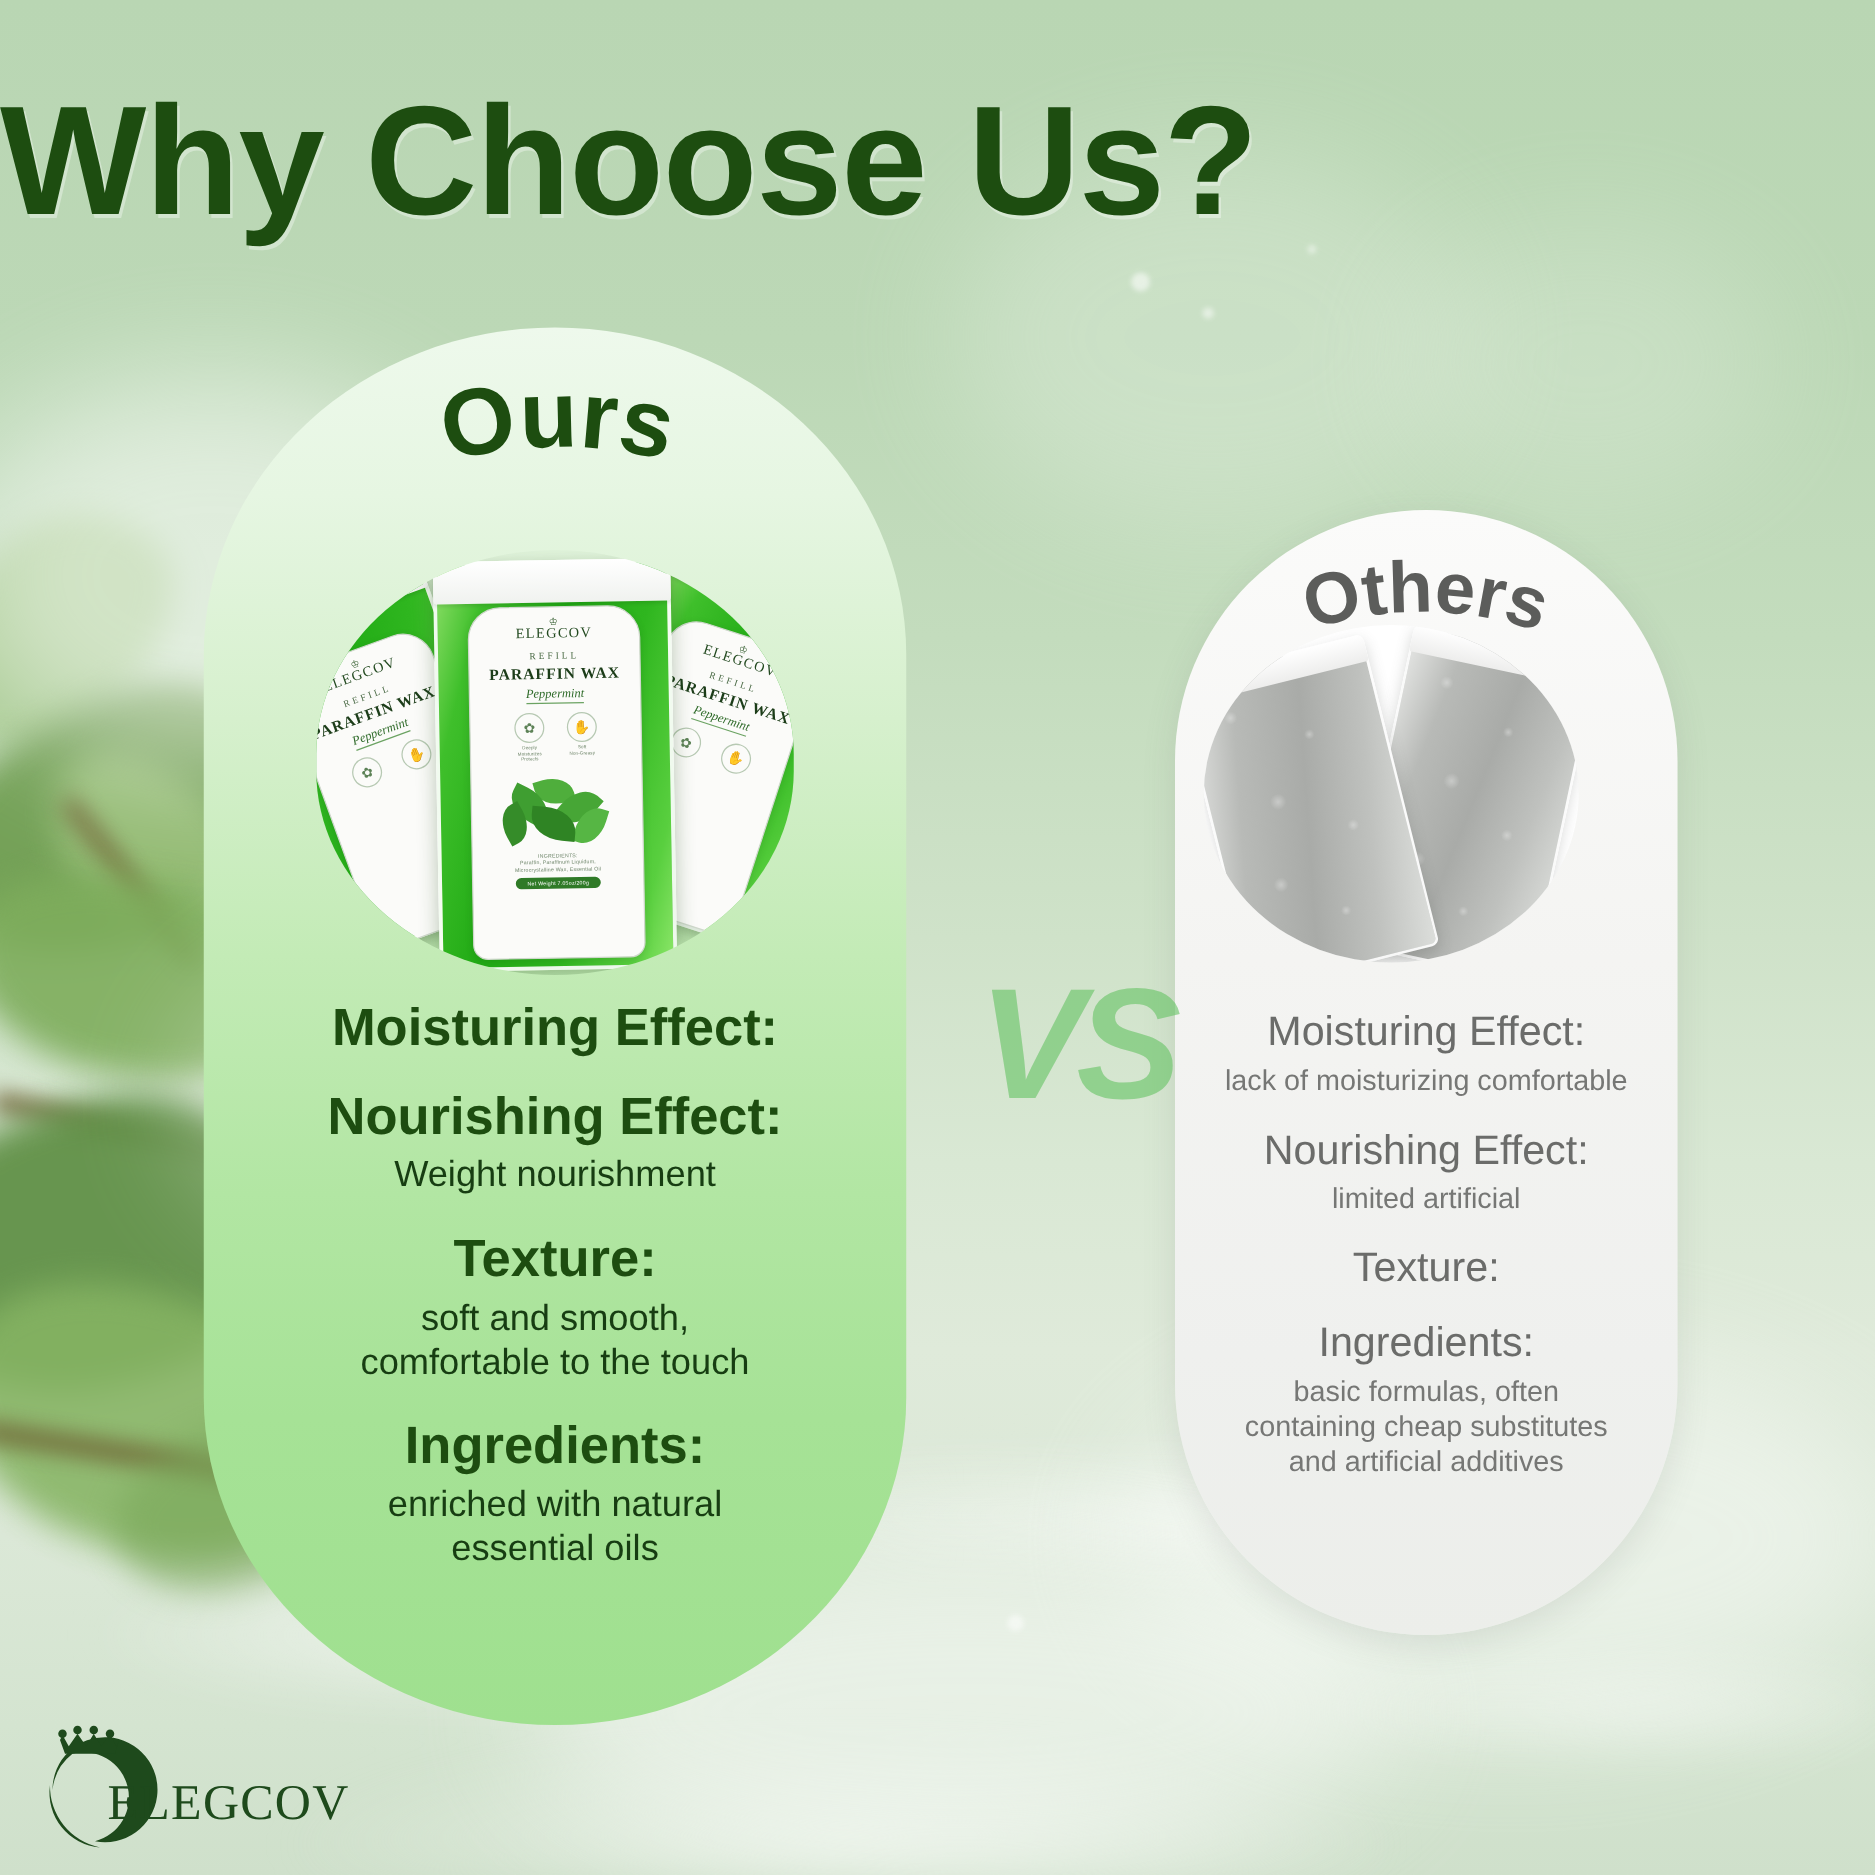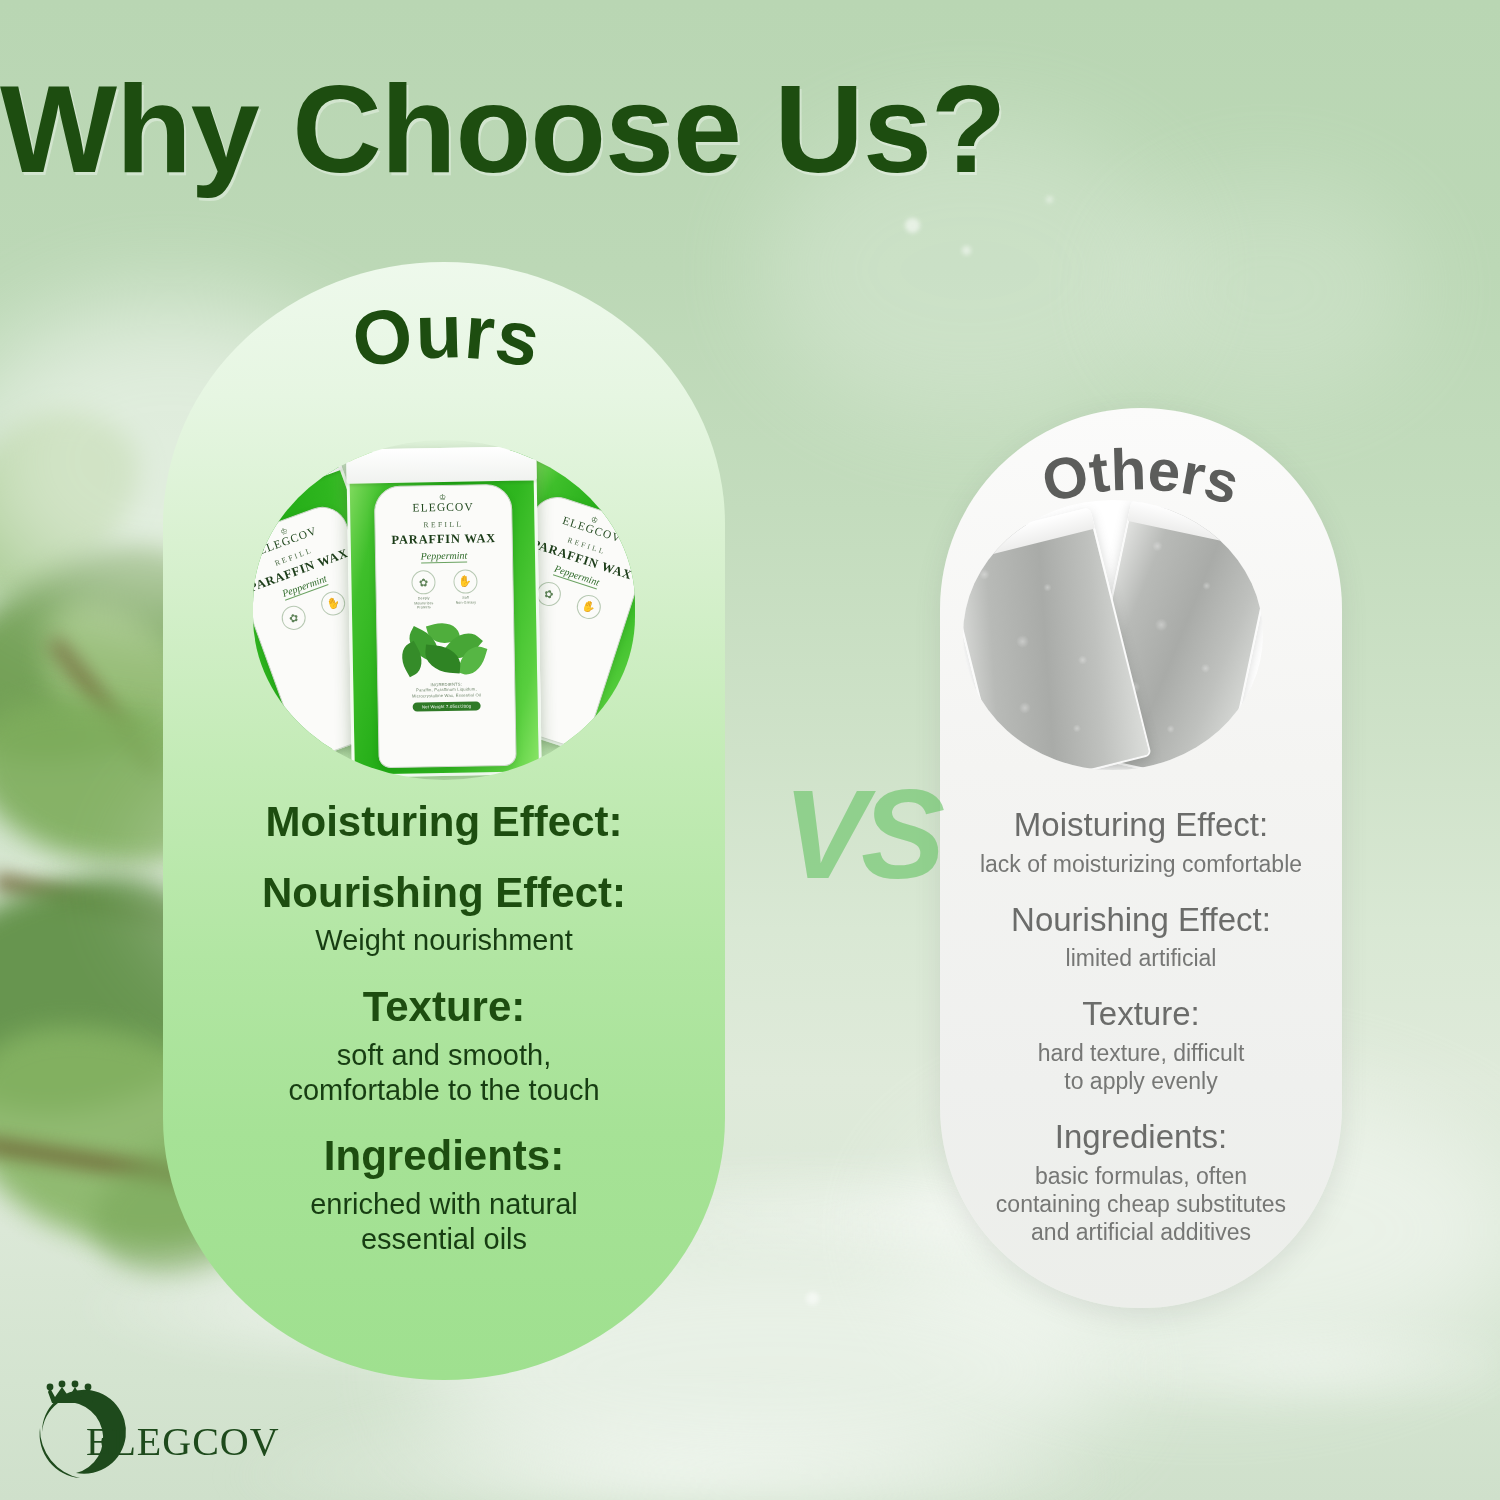--- a/index.html
+++ b/index.html
@@ -331,21 +331,20 @@
   <div class="grp">
     <div class="h">Moisturing Effect:</div>
     <div class="d">lack of moisturizing comfortable</div>
   </div>
   <div class="grp">
     <div class="h">Nourishing Effect:</div>
     <div class="d">limited artificial</div>
   </div>
   <div class="grp">
     <div class="h">Texture:</div>
-    <div class="d">hard texture, difficult<br>to apply evenly</div>
   </div>
   <div class="grp">
     <div class="h">Ingredients:</div>
     <div class="d">basic formulas, often<br>containing cheap substitutes<br>and artificial additives</div>
   </div>
 </div>
 
 <div class="logo">
   <svg width="240" height="108" viewBox="0 0 240 108">
     <path d="M12,54 a42,42 0 1 1 34,41 a36,36 0 1 0 -18,-70 a42,42 0 0 0 -16,29 z" fill="#1e4a1c"></path>

